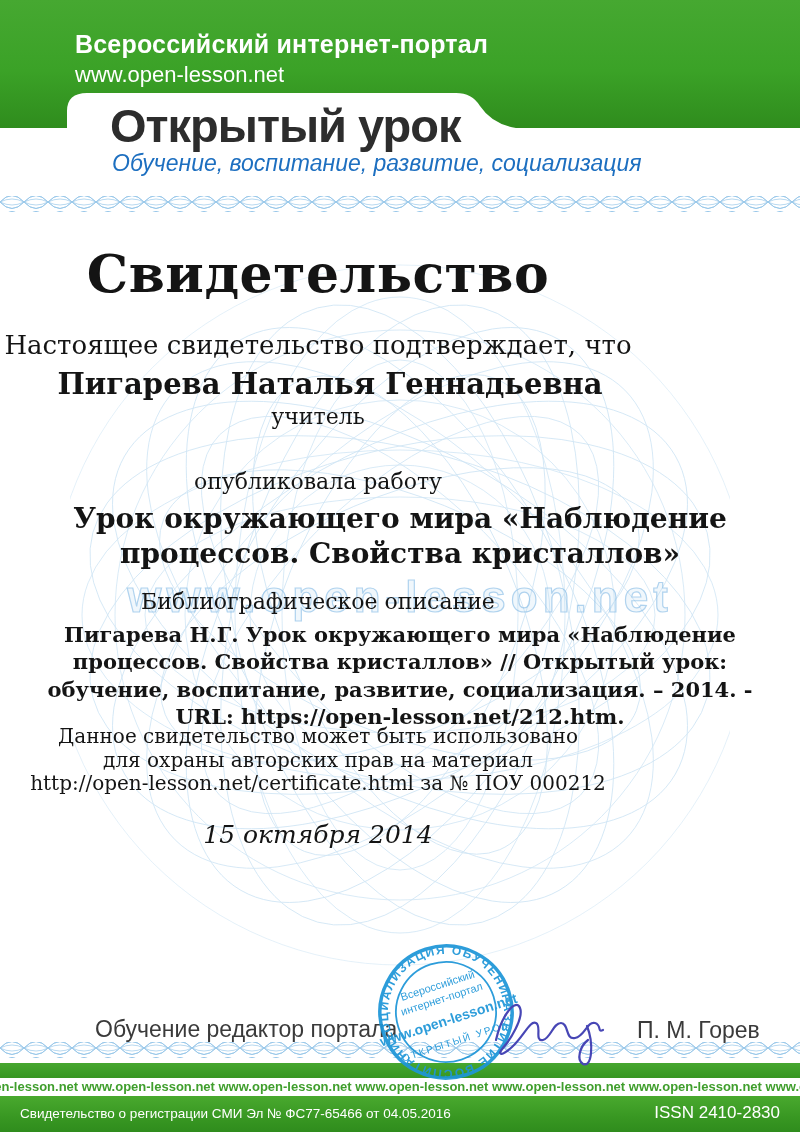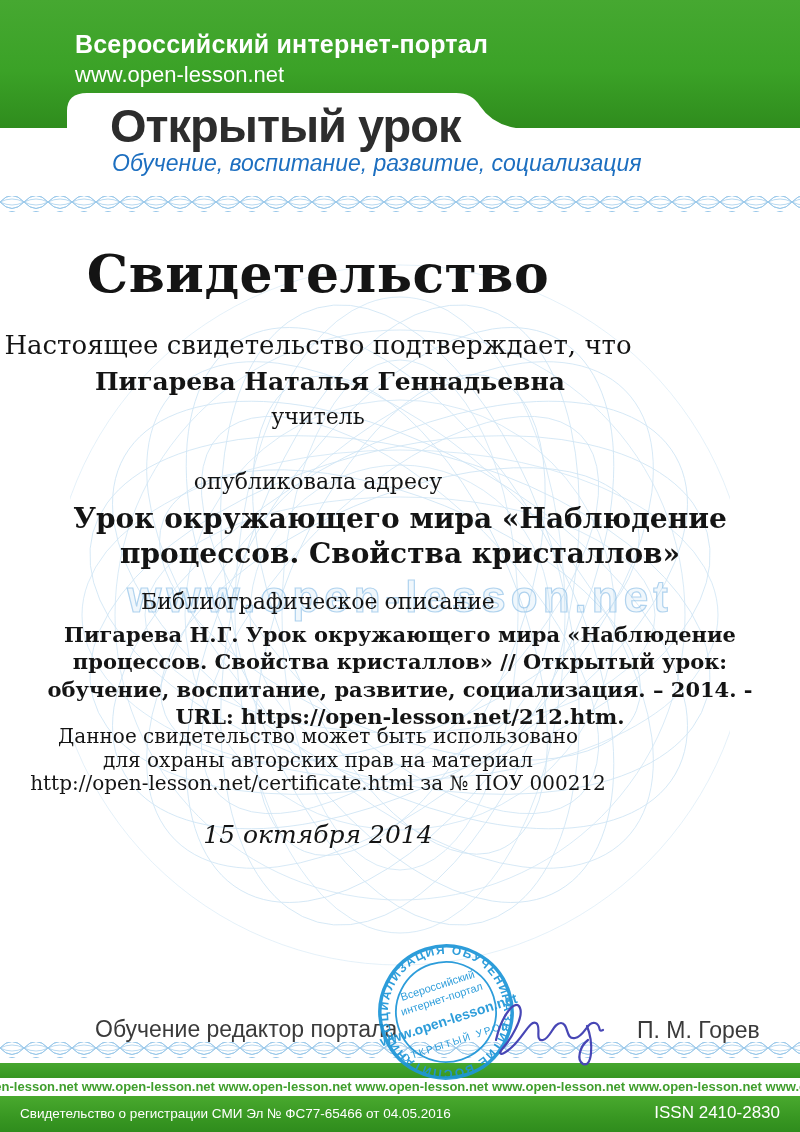--- a/index.html
+++ b/index.html
@@ -39,21 +39,21 @@
     font-size:44px; font-weight:bold; letter-spacing:5px; z-index:1;
     color:rgba(170,210,240,0.18);
     -webkit-text-stroke:1.2px rgba(130,185,228,0.6);
     font-family:"Liberation Sans","DejaVu Sans",sans-serif;
   }
   
   .serif { font-family:"DejaVu Serif","Liberation Serif",serif; color:#141414; }
   .cblock { position:absolute; left:0; width:636px; text-align:center; z-index:2; }
   .cert-title   { top:243px; font-size:52px; font-weight:bold; letter-spacing:0.5px; }
   .confirm-text { top:330px; font-size:26px; }
-  .recipient-name { top:367px; font-size:25px; font-weight:bold;padding-left:24px; }
+  .recipient-name { top:367px; font-size:29px; font-weight:bold;padding-left:24px; }
   .recipient-role { top:404px; font-size:22px; }
   .action-text  { top:469px; font-size:22px; }
   .work-title   { top:501px; left:60px; width:680px; font-size:28px; font-weight:bold; line-height:1.25; }
   .biblio-heading { top:589px; font-size:22px; }
   .biblio-text  { top:621px; left:45px; width:710px; font-size:21px; font-weight:bold; line-height:1.3; }
   .usage-block  { top:708px; font-size:20px; line-height:23.5px;margin-top:17px; }
   .issue-date   { top:820px; font-size:25px; font-style:italic; }
   
   .editor-label { position:absolute; left:95px;  top:1016px; font-size:23px; color:#3a3a3a; z-index:2; }
   .editor-name  { position:absolute; left:637px; top:1017px; font-size:23px; color:#3a3a3a; z-index:2; }
@@ -143,21 +143,21 @@
       <circle r="350" opacity="0.7"></circle>
     </g>
   </svg>
 
   <div class="watermark">www.open-lesson.net</div>
 
   <div class="cblock serif cert-title">Свидетельство</div>
   <div class="cblock serif confirm-text">Настоящее свидетельство подтверждает, что</div>
   <div class="cblock serif recipient-name">Пигарева Наталья Геннадьевна</div>
   <div class="cblock serif recipient-role">учитель</div>
-  <div class="cblock serif action-text">опубликовала адресу</div>
+  <div class="cblock serif action-text">опубликовала работу</div>
   <div class="cblock serif work-title">Урок окружающего мира «Наблюдение процессов. Свойства кристаллов»</div>
   <div class="cblock serif biblio-heading">Библиографическое описание</div>
   <div class="cblock serif biblio-text">Пигарева Н.Г. Урок окружающего мира «Наблюдение процессов. Свойства кристаллов» // Открытый урок: обучение, воспитание, развитие, социализация. – 2014. - URL: https://open-lesson.net/212.htm.</div>
 
   <div class="cblock serif usage-block">
     <div>Данное свидетельство может быть использовано</div>
     <div>для охраны авторских прав на материал</div>
     <div>http://open-lesson.net/certificate.html за № ПОУ 000212</div>
   </div>
 

